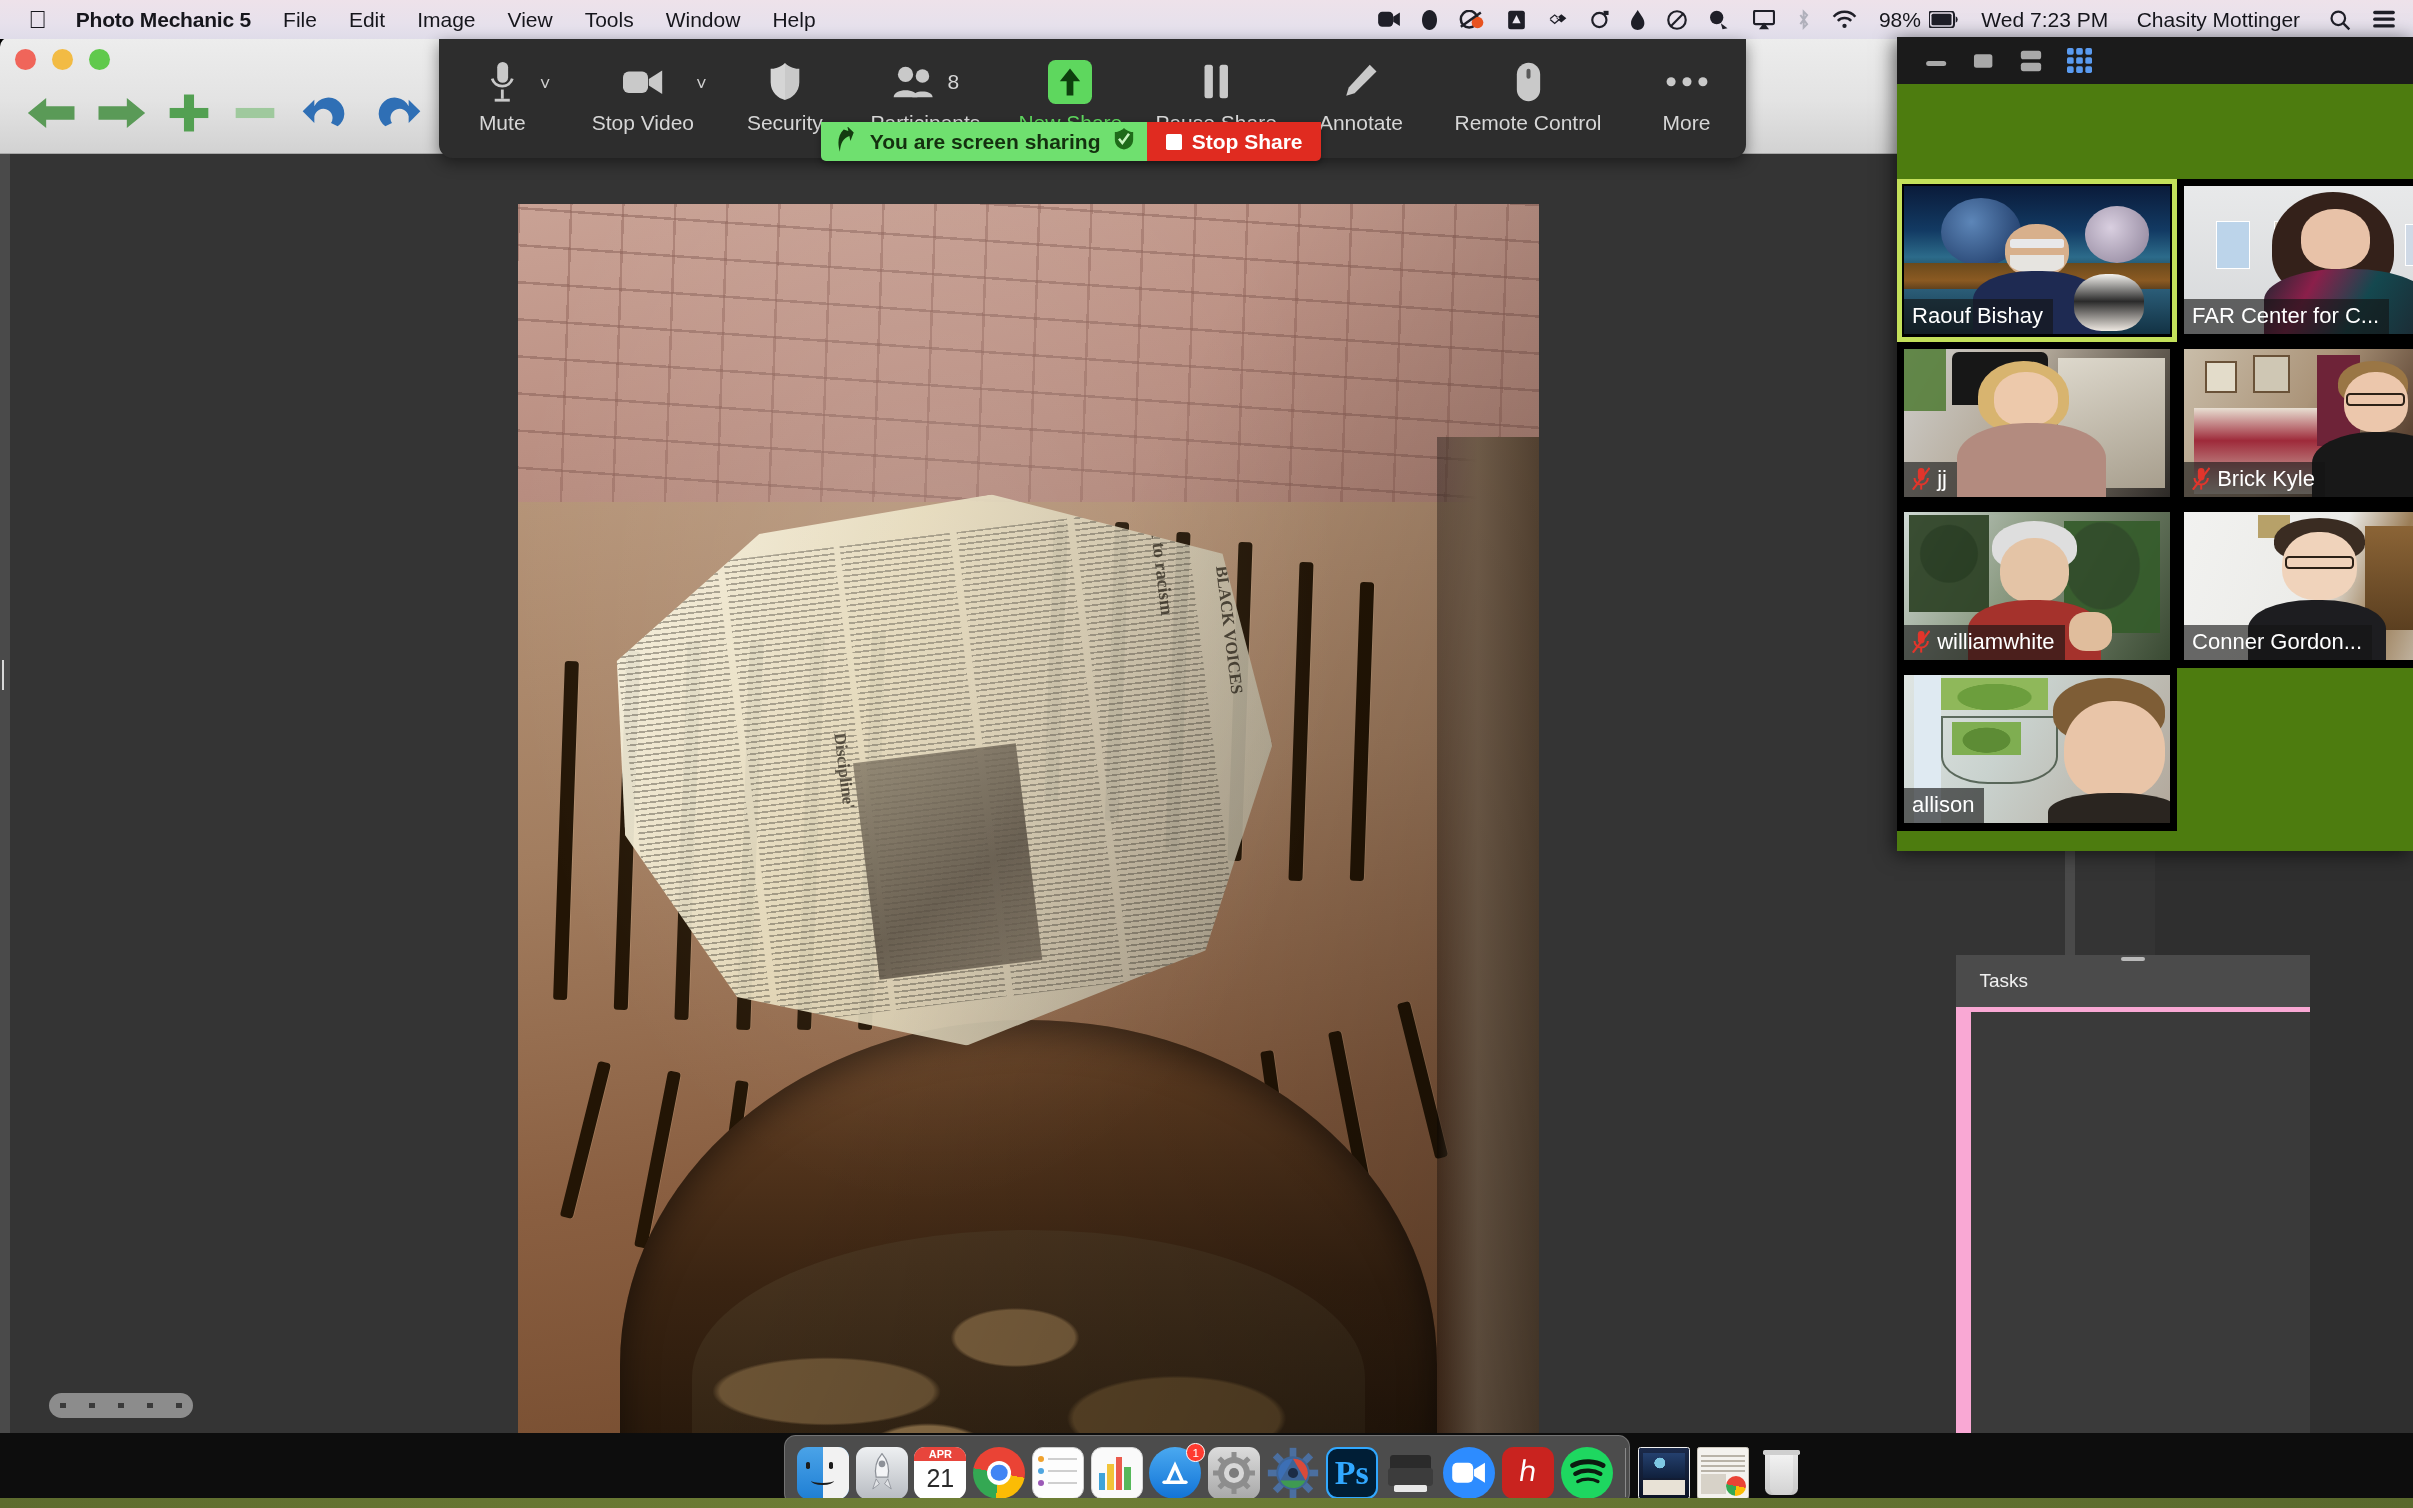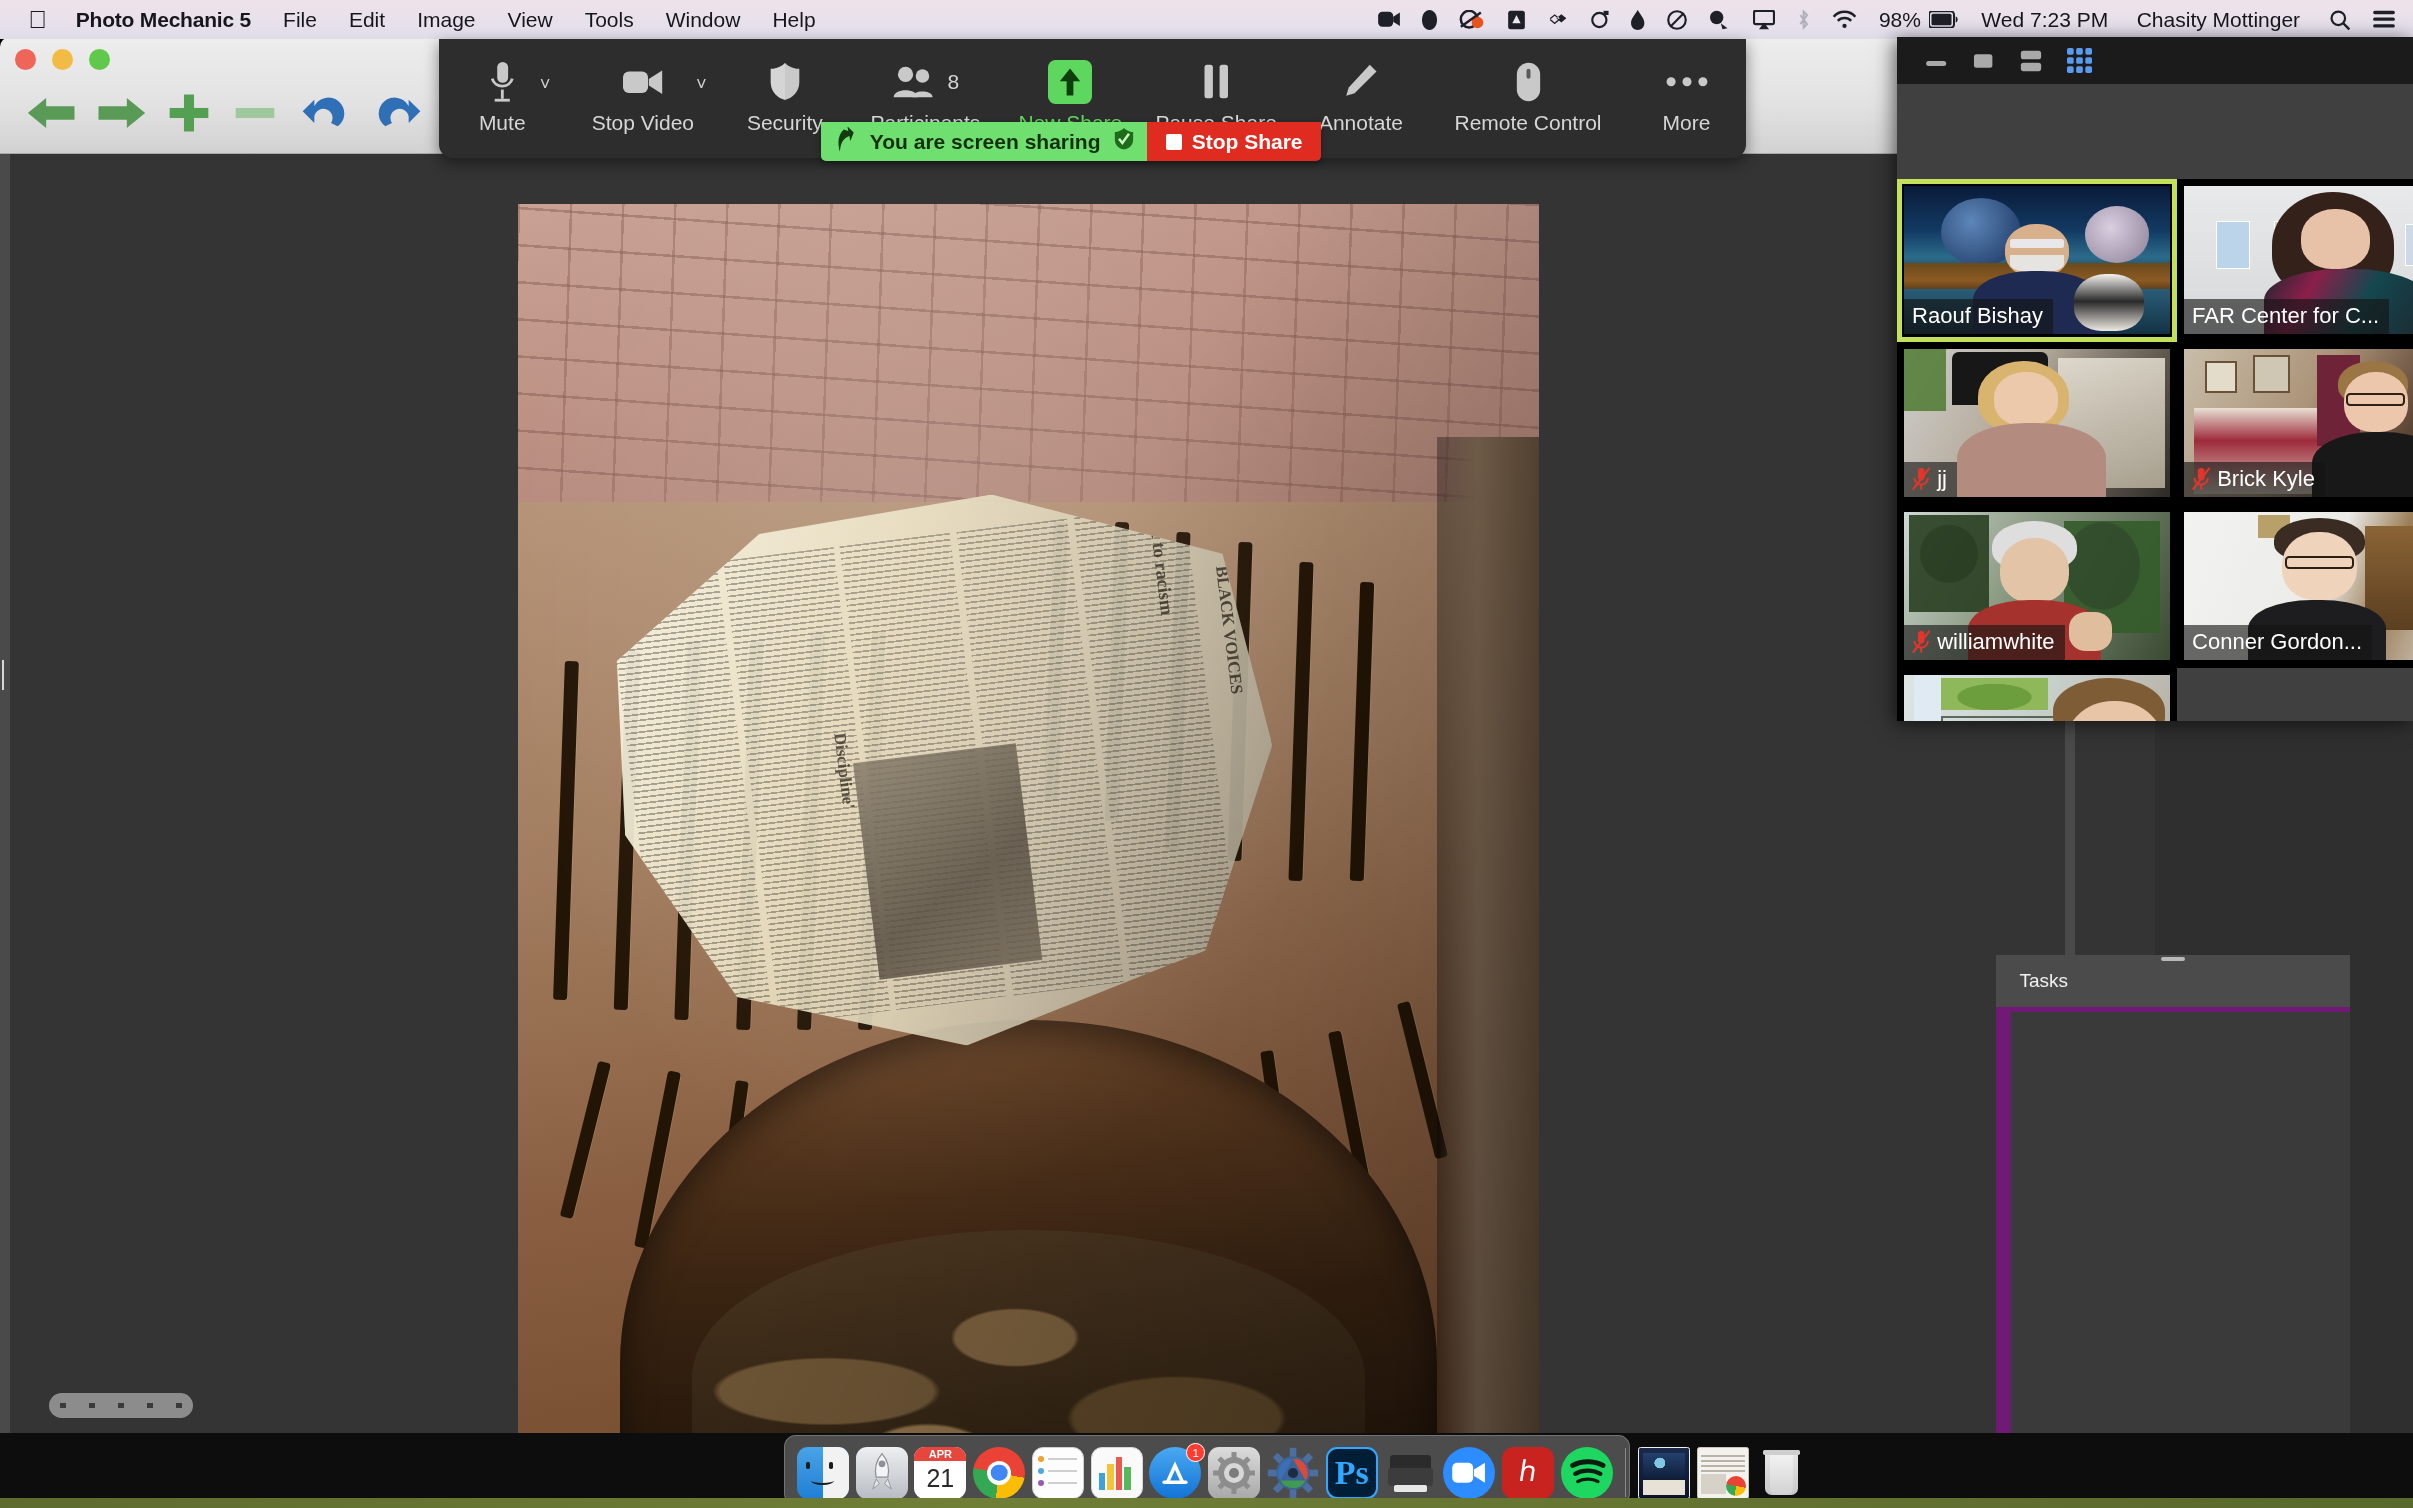--- a/index.html
+++ b/index.html
@@ -144,22 +144,22 @@
   }
   #pm-thumbscroll i { width:5.9px; height:5.9px; background:#3a3a3a; display:block;}
   #pm-rightwidget {
     position:absolute; right:97px; bottom:15px; width:27px; height:27px;
     background: linear-gradient(180deg,#fdfdfd,#cfcfcf); border:0.8px solid #8d8d8d; border-radius:3.4px;
   }
   #pm-rightrail { position:absolute; right:80px; top:0; width:10px; height:100%; background:#4a4a4a; }
 
   
   #pm-tasks {
-    position:absolute; left:1996px; top:955px; width:354px; height:478px;
-    background:#701a75; z-index:11;
+    position:absolute; left:1956px; top:955px; width:354px; height:478px;
+    background:#f9a8d4; z-index:11;
   }
   #pm-tasks .hdr {
     height:52px; display:flex; align-items:center;
     color:#f0f0f0; font-size:19px; padding-left:23.5px;
     background:#4b4b4b;
   }
   #pm-tasks .body { position:absolute; left:15px; right:0; top:57px; bottom:0; background:#3a3a3a; }
   #pm-tasks .drag { position:absolute; left:50%; top:1.7px; margin-left:-11.7px; width:23.5px;height:4.2px;background:#b9b9b9;border-radius:2.5px;}
   #desk-right { position:absolute; left:2155px; top:37px; width:258px; bottom:75px; background:#2f2f2f; z-index:5;}
 
@@ -191,22 +191,22 @@
     color:#14300f; font-size:21px; font-weight:bold;
   }
   #share-banner .stop {
     background:#e02b20; display:flex; align-items:center; gap:10px; padding:0 18.4px;
     color:#fff; font-size:21px; font-weight:bold;
   }
   #share-banner .stop .sq { width:16px; height:16px; background:#fff; border-radius:1.7px; display:block;}
 
   
   #zoom-win {
-    position:absolute; left:1897px; top:37px; width:516px; height:684px;
-    background:#404040; z-index:80; overflow:hidden;
+    position:absolute; left:1897px; top:37px; width:516px; height:814px;
+    background:#4d7c0f; z-index:80; overflow:hidden;
     box-shadow: -3.4px 3.4px 18.4px rgba(0,0,0,.6);
   }
   #zoom-win-bar {
     height:47px; background:#1b1b1b; display:flex; align-items:center; padding-left:28.5px; gap:25px;
   }
   .zwbtn { display:flex; align-items:center; justify-content:center; cursor:default; }
   #zoom-grid {
     position:absolute; left:0; top:142px; width:100%;
   }
   .zrow { display:flex; }

